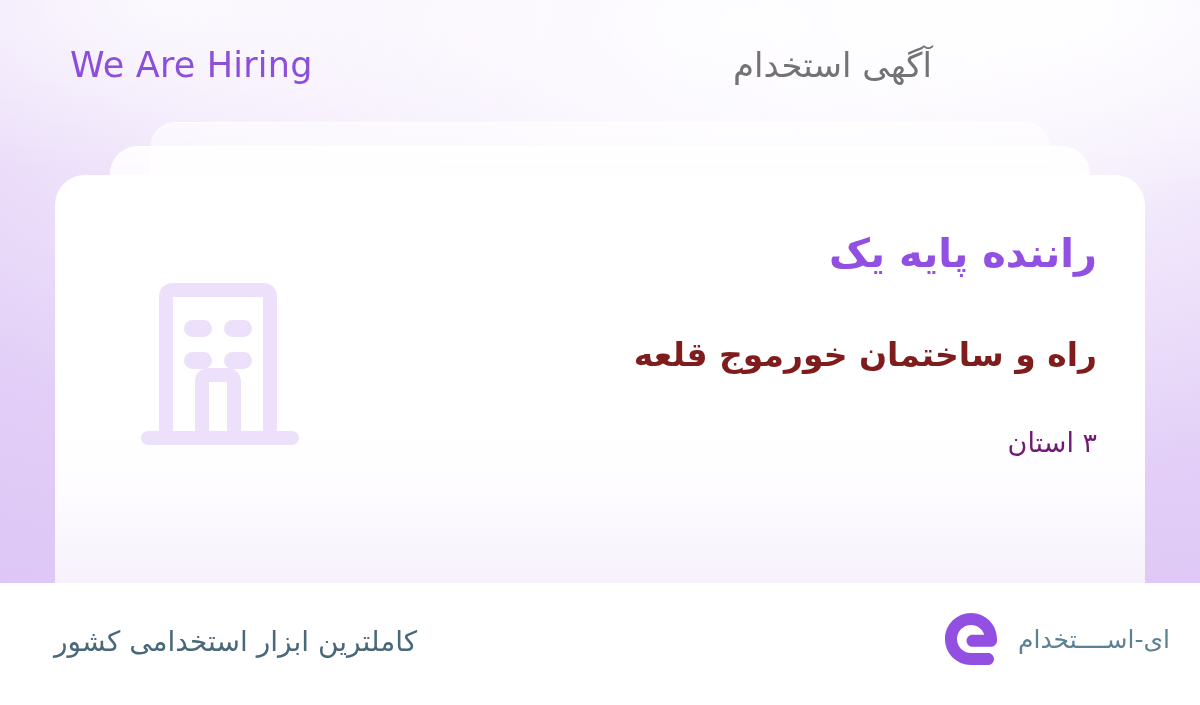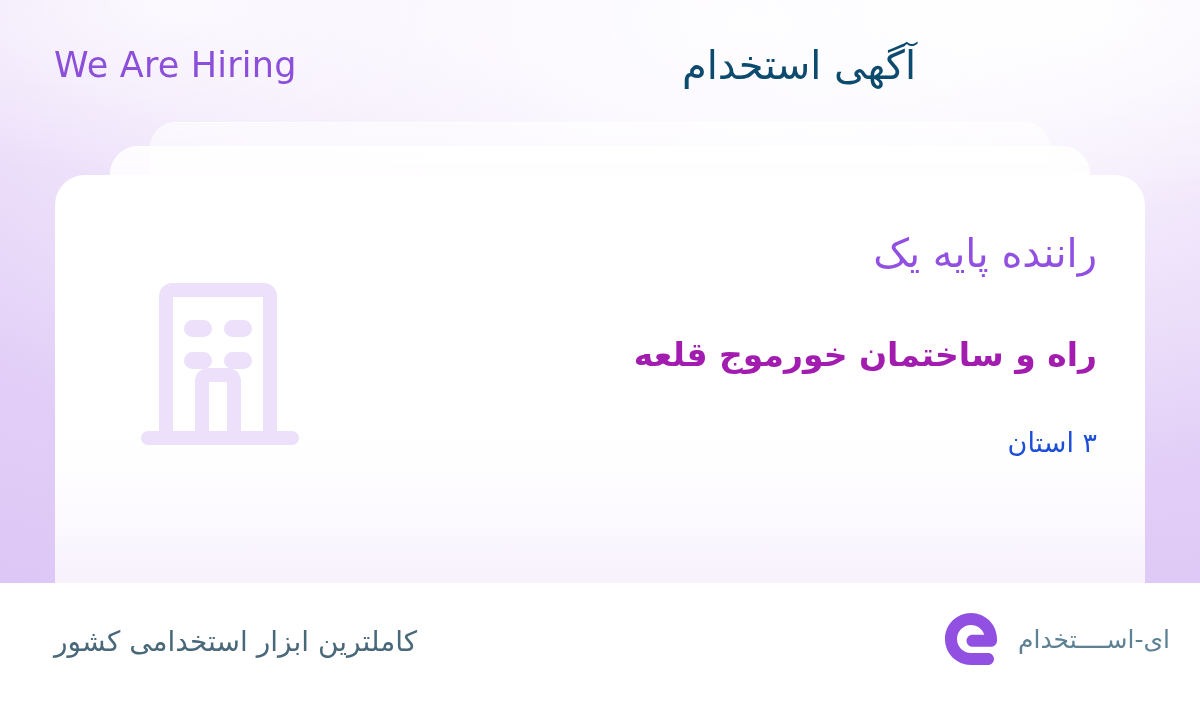--- a/index.html
+++ b/index.html
@@ -46,21 +46,21 @@
     inset: 0;
     background:
       radial-gradient(70% 58% at 88% 2%, rgba(255,255,255,0.92) 0%, rgba(255,255,255,0.0) 60%),
       radial-gradient(52% 42% at 14% 1%, rgba(255,255,255,0.72) 0%, rgba(255,255,255,0.0) 70%);
     pointer-events: none;
   }
 
   
   .hero-header {
     position: absolute;
-    left: 0;
+    left: 16px;
     top: 0;
     width: 964px;
     height: 122px;
     z-index: 3;
   }
   .we-are-hiring {
     position: absolute;
     left: 54px;
     top: 44px;
     font-size: 35px;
@@ -68,24 +68,24 @@
     font-weight: 400;
     color: #8c4fda;
     letter-spacing: 0.2px;
     direction: ltr;
     white-space: nowrap;
   }
   .hero-title-fa {
     position: absolute;
     right: 48px;
     top: 42px;
-    font-size: 40px;
+    font-size: 34px;
     line-height: 46px;
     font-weight: 400;
-    color: #0c4a6e;
+    color: #737373;
     direction: rtl;
     white-space: nowrap;
   }
 
   
   .card-stack {
     position: absolute;
     left: 0;
     top: 0;
     width: 1200px;
@@ -153,38 +153,38 @@
     position: absolute;
     right: 48px;
     top: 50px;
     width: 700px;
     text-align: right;
     direction: rtl;
   }
   .job-title {
     font-size: 40px;
     line-height: 56px;
-    font-weight: 400;
+    font-weight: 700;
     color: #9250e2;
     margin: 0;
     white-space: nowrap;
   }
   .company-name {
     font-size: 33px;
     line-height: 48px;
     font-weight: 700;
-    color: #a21caf;
+    color: #7f1d1d;
     margin: 50px 0 0 0;
     white-space: nowrap;
   }
   .location-line {
     font-size: 27px;
     line-height: 40px;
     font-weight: 400;
-    color: #1d4ed8;
+    color: #701a75;
     margin: 44px 0 0 0;
     white-space: nowrap;
   }
 
   
   .footer {
     position: absolute;
     left: 0;
     top: 583px;
     width: 1200px;

